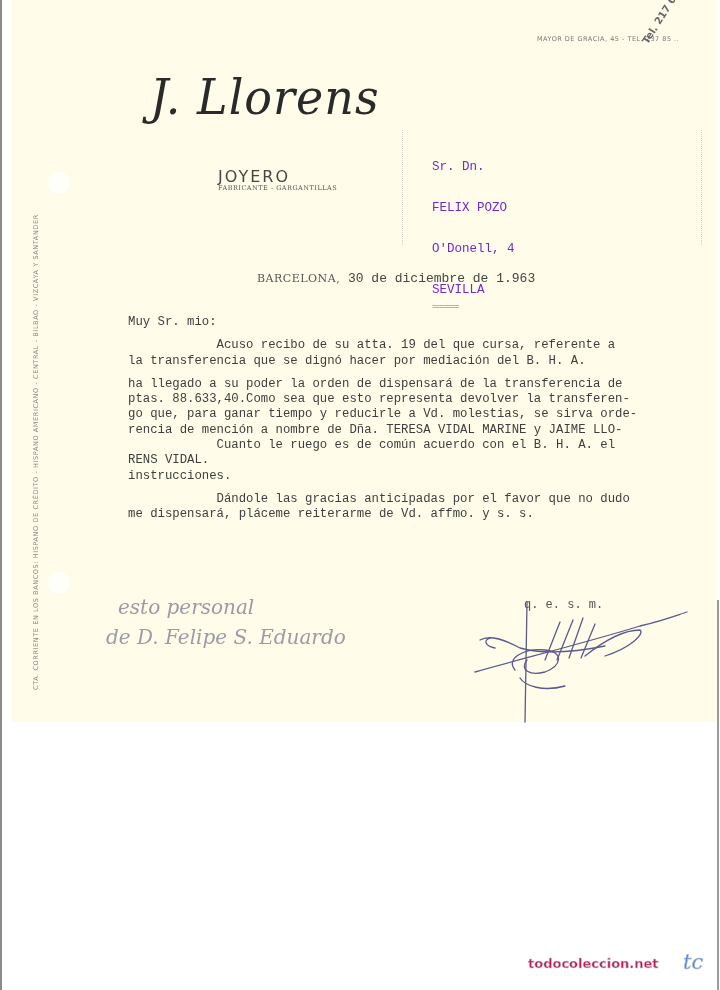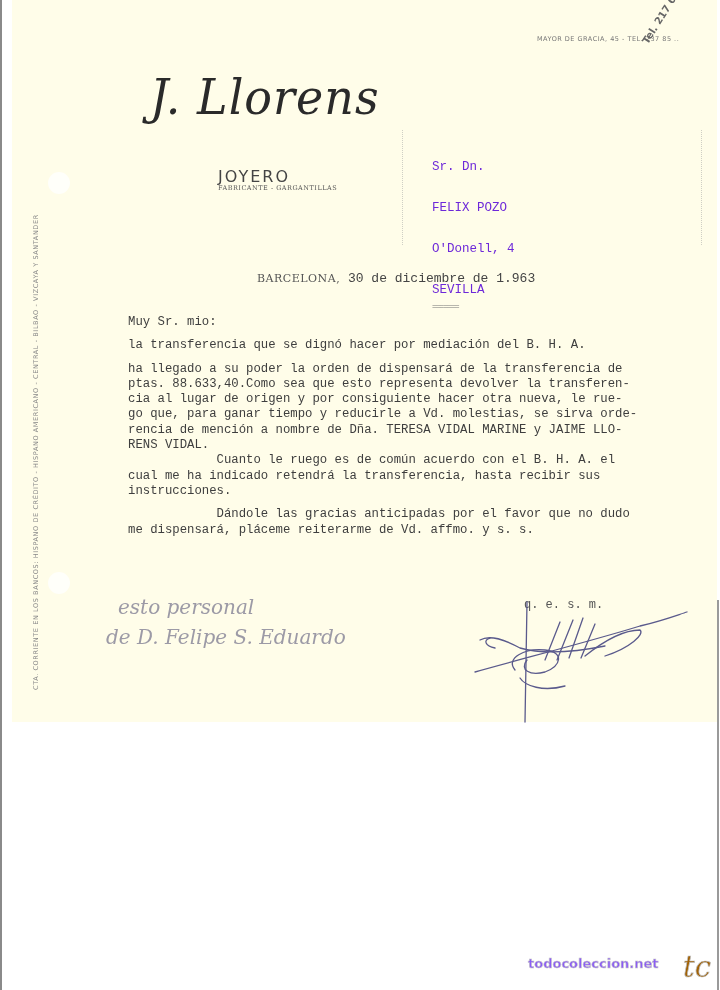--- a/index.html
+++ b/index.html
@@ -81,26 +81,26 @@
       font-family: "DejaVu Serif", serif; font-style: italic; font-size: 20px; color: #9c9aa6;
       white-space: pre; line-height: 30px;
     }
     .handnote div:nth-child(2) { margin-left: -12px; text-align: right; }
 
     .signature { position: absolute; left: 465px; top: 600px; width: 240px; height: 125px; }
 
     .watermark {
       position: absolute; left: 528px; top: 956px;
       font-family: "DejaVu Sans", sans-serif; font-size: 13px; font-weight: bold;
-      color: #8b5cf6; -webkit-text-stroke: 0.6px #c8c8c8; letter-spacing: 0px;
+      color: #be185d; -webkit-text-stroke: 0.6px #c8c8c8; letter-spacing: 0px;
     }
     .wm-logo {
       position: absolute; left: 683px; top: 950px;
-      font-family: "DejaVu Serif", serif; font-size: 29px; font-style: italic;
-      color: #a16207; -webkit-text-stroke: 0.7px #c0c0c0;
+      font-family: "DejaVu Serif", serif; font-size: 21px; font-style: italic;
+      color: #3b82f6; -webkit-text-stroke: 0.7px #c0c0c0;
     }
   </style>
 </head>
 <body>
 
 <div class="frame-left"></div>
 <div class="frame-right"></div>
 
 <div class="sheet"></div>
 
@@ -124,30 +124,29 @@
   <div>O'Donell, 4</div>
   <div>SEVILLA</div>
   <div class="dbl">=======</div>
 </div>
 
 <div class="dateline"><span class="city">BARCELONA,</span><span> 30 de diciembre de 1.963</span></div>
 
 <div class="body-text">
   <div class="line">Muy Sr. mio:</div>
   <div class="gap"></div>
+  <div class="line">            Acuso recibo de su atta. 19 del que cursa, referente a</div>
   <div class="line">la transferencia que se dignó hacer por mediación del B. H. A.</div>
   <div class="gap"></div>
   <div class="line">ha llegado a su poder la orden de dispensará de la transferencia de</div>
   <div class="line">ptas. 88.633,40.Como sea que esto representa devolver la transferen-</div>
-  <div class="line">cia al lugar de origen y por consiguiente hacer otra nueva, le rue-</div>
   <div class="line">go que, para ganar tiempo y reducirle a Vd. molestias, se sirva orde-</div>
   <div class="line">rencia de mención a nombre de Dña. TERESA VIDAL MARINE y JAIME LLO-</div>
+  <div class="line">            Cuanto le ruego es de común acuerdo con el B. H. A. el</div>
   <div class="line">RENS VIDAL.</div>
-  <div class="line">            Cuanto le ruego es de común acuerdo con el B. H. A. el</div>
-  <div class="line">cual me ha indicado retendrá la transferencia, hasta recibir sus</div>
   <div class="line">instrucciones.</div>
   <div class="gap"></div>
   <div class="line">            Dándole las gracias anticipadas por el favor que no dudo</div>
   <div class="line">me dispensará, pláceme reiterarme de Vd. affmo. y s. s.</div>
 </div>
 
 <div class="closing">q. e. s. m.</div>
 
 <div class="handnote">
   <div>esto personal</div>

